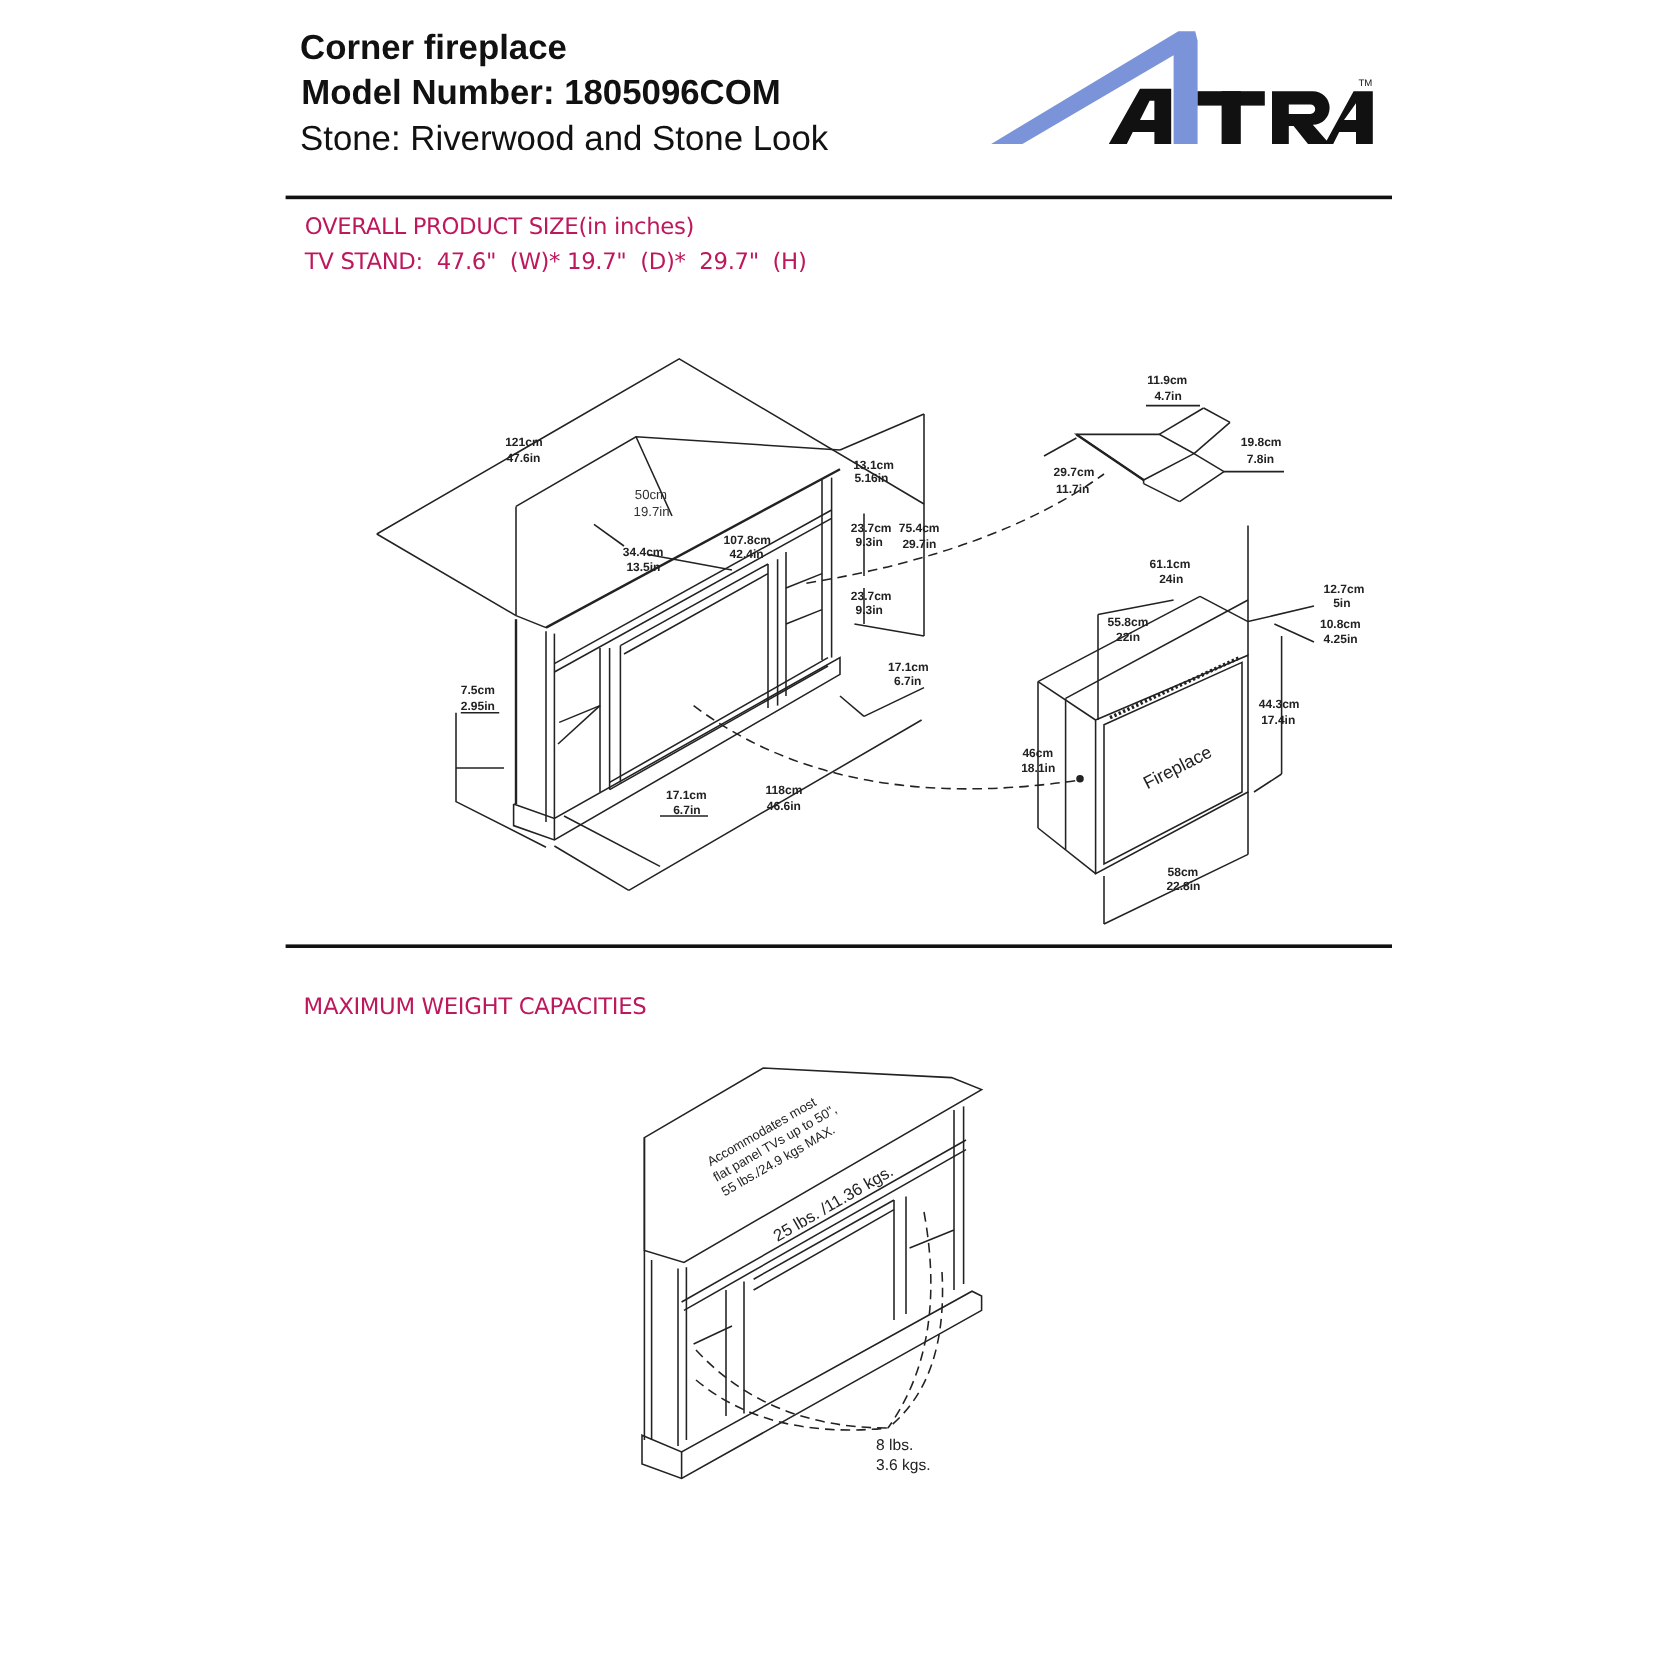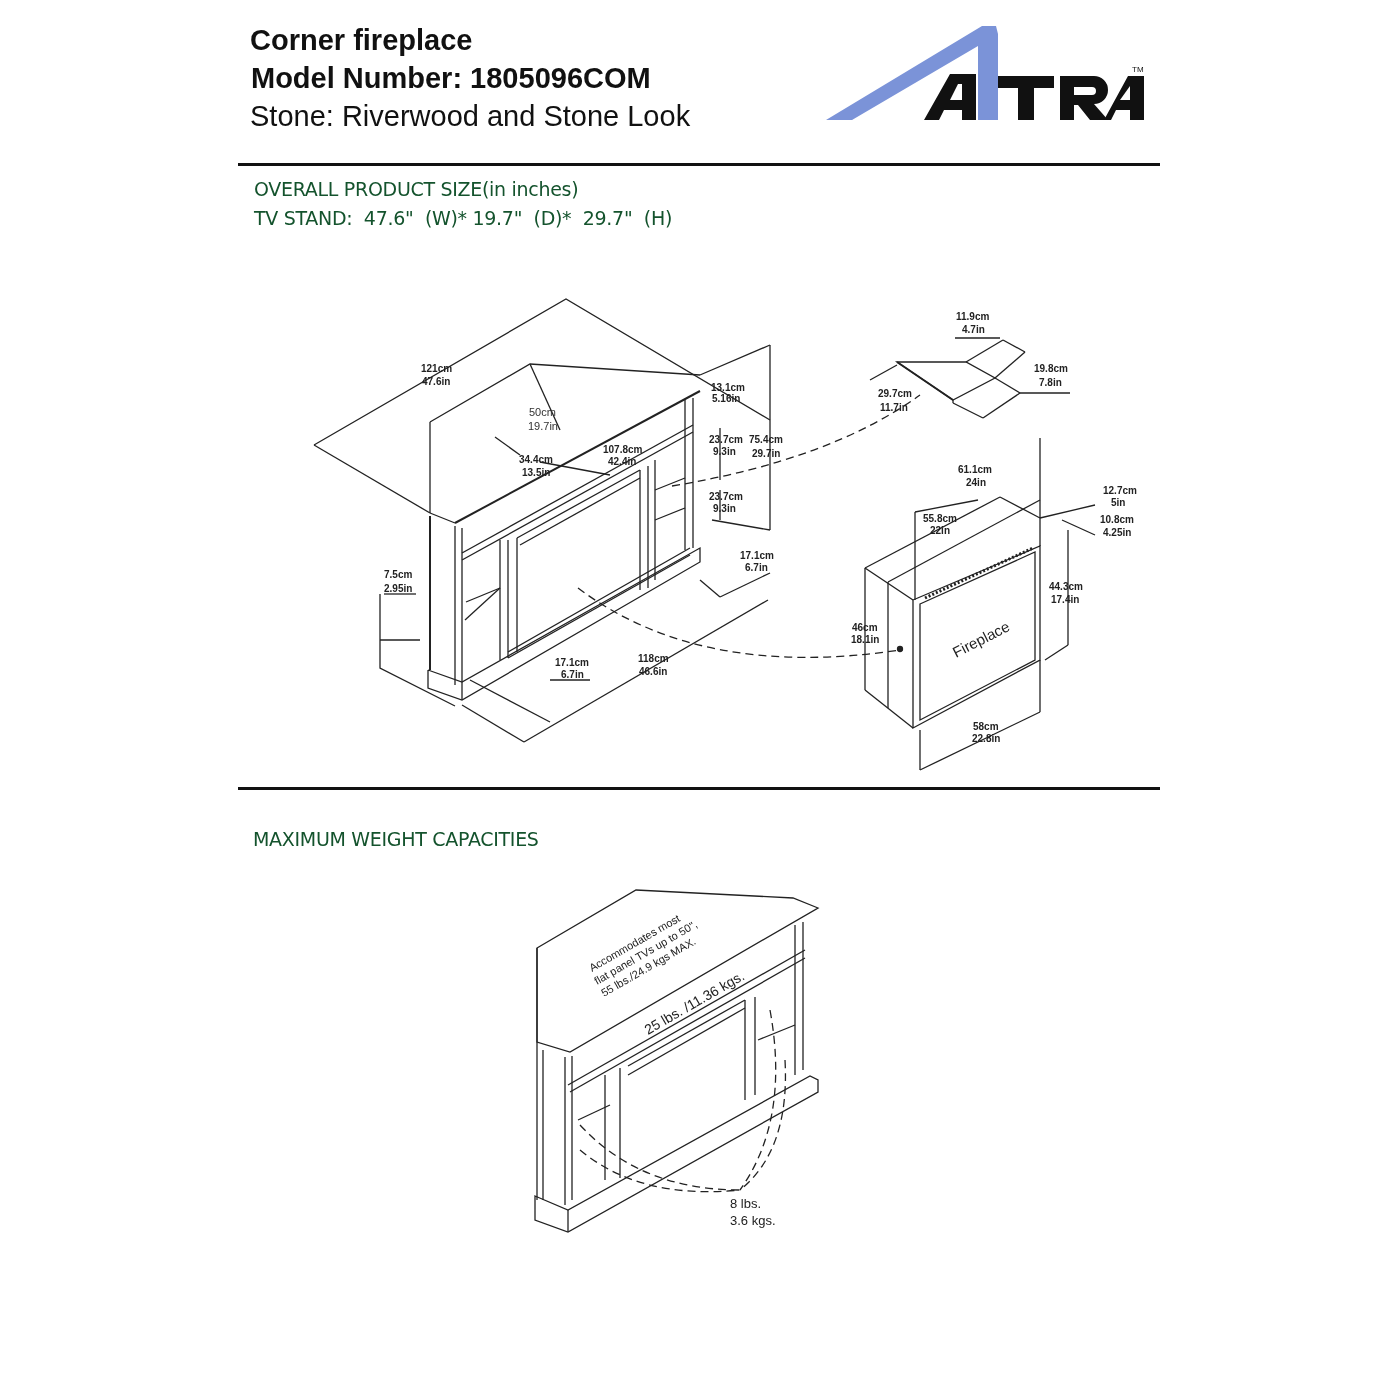--- a/index.html
+++ b/index.html
@@ -2,21 +2,21 @@
 <html><head>
 <meta charset="utf-8">
 <style>
   html, body { margin: 0; padding: 0; background: #ffffff; }
   body { width: 1400px; height: 1400px; position: relative; overflow: hidden; font-family: "Liberation Sans", sans-serif; color: #111; }
   .abs { position: absolute; text-align: right; }
   .title { left: 250px; top: 24px; font-size: 29px; font-weight: bold; }
   .model { left: 251px; top: 62px; font-size: 29px; font-weight: bold; }
   .finish { left: 250px; top: 100px; font-size: 29px; }
   .rule { left: 238px; width: 922px; height: 3px; background: #111; }
-  .section { font-family: "DejaVu Sans", sans-serif; font-size: 19px; color: #14532d; letter-spacing: -0.3px; }
+  .section { font-family: "DejaVu Sans", sans-serif; font-size: 19px; color: #be185d; letter-spacing: -0.3px; }
   .logo { left: 822px; top: 20px; width: 330px; height: 110px; }
   svg.draw { position: absolute; left: 0; top: 0; }
   svg text { font-family: "Liberation Sans", sans-serif; }
   .dim { font-size: 10px; font-weight: bold; fill: #222; }
   .dimthin { font-size: 11px; fill: #333; }
 </style>
 </head>
 <body>
 
 <div class="abs title">Corner fireplace</div>

